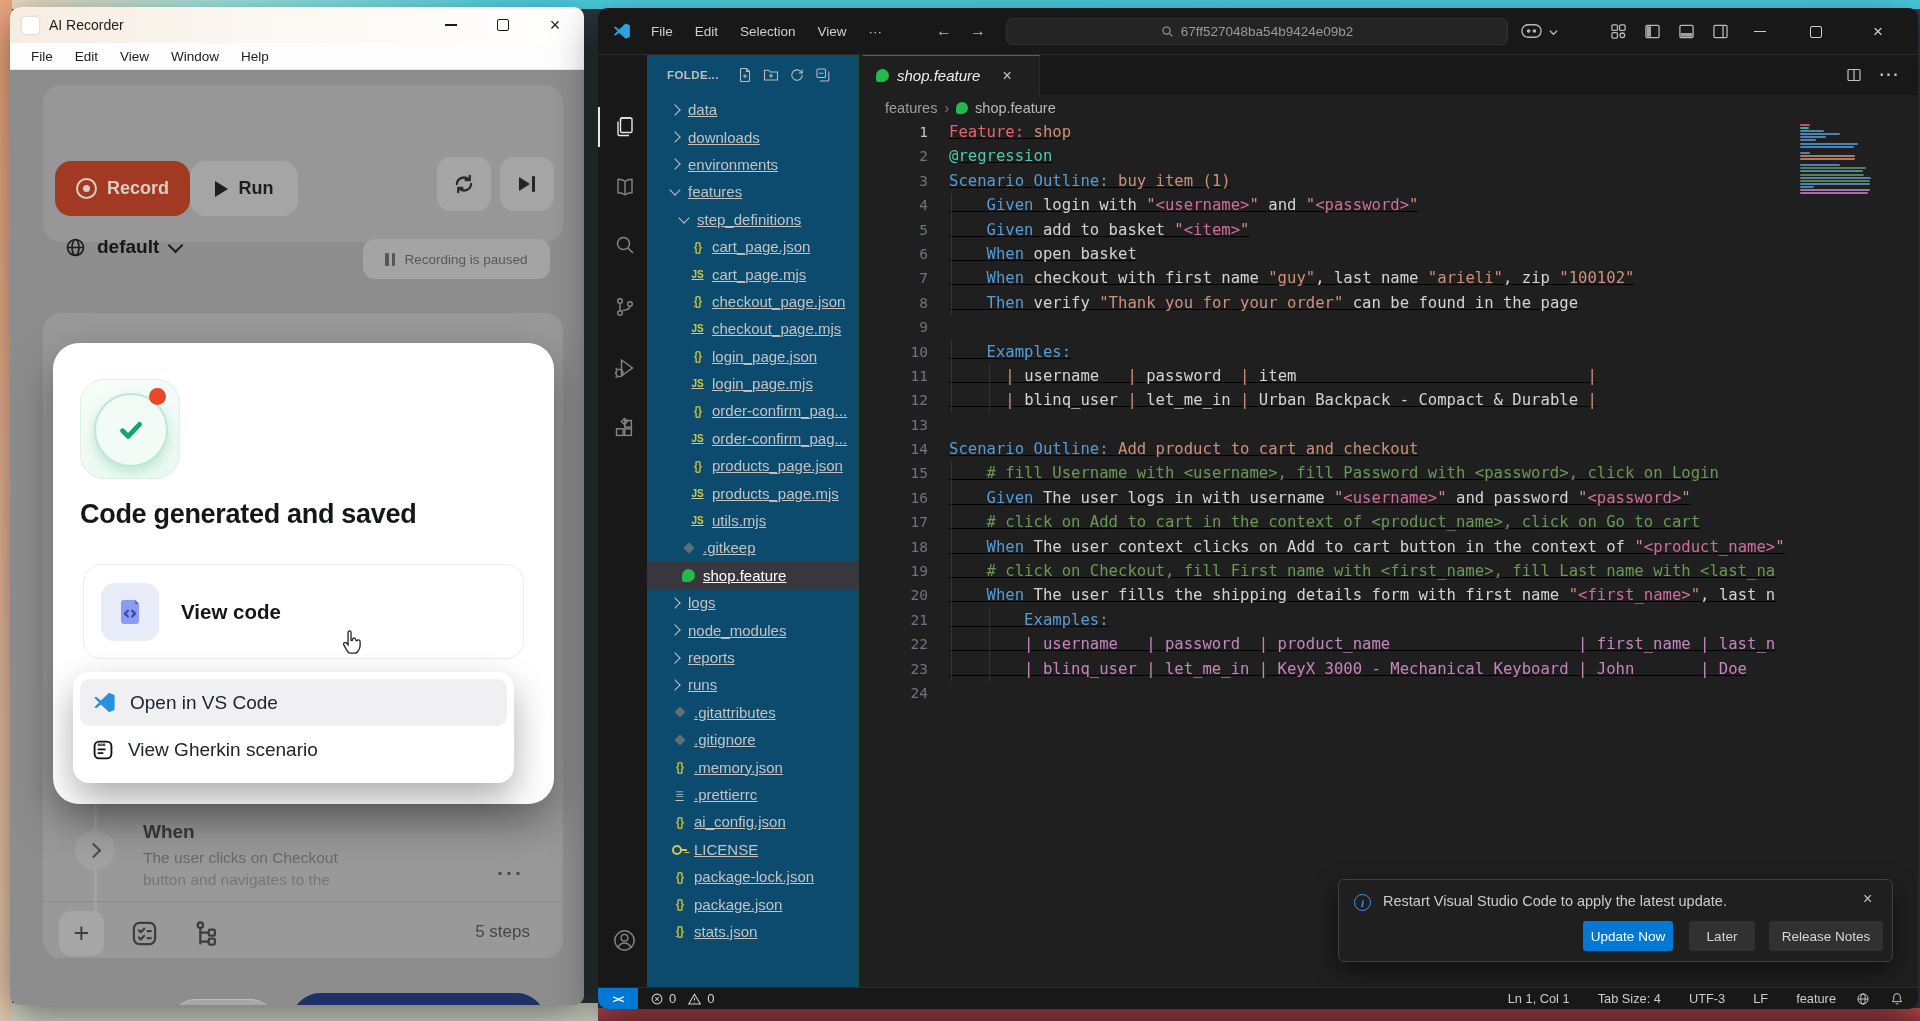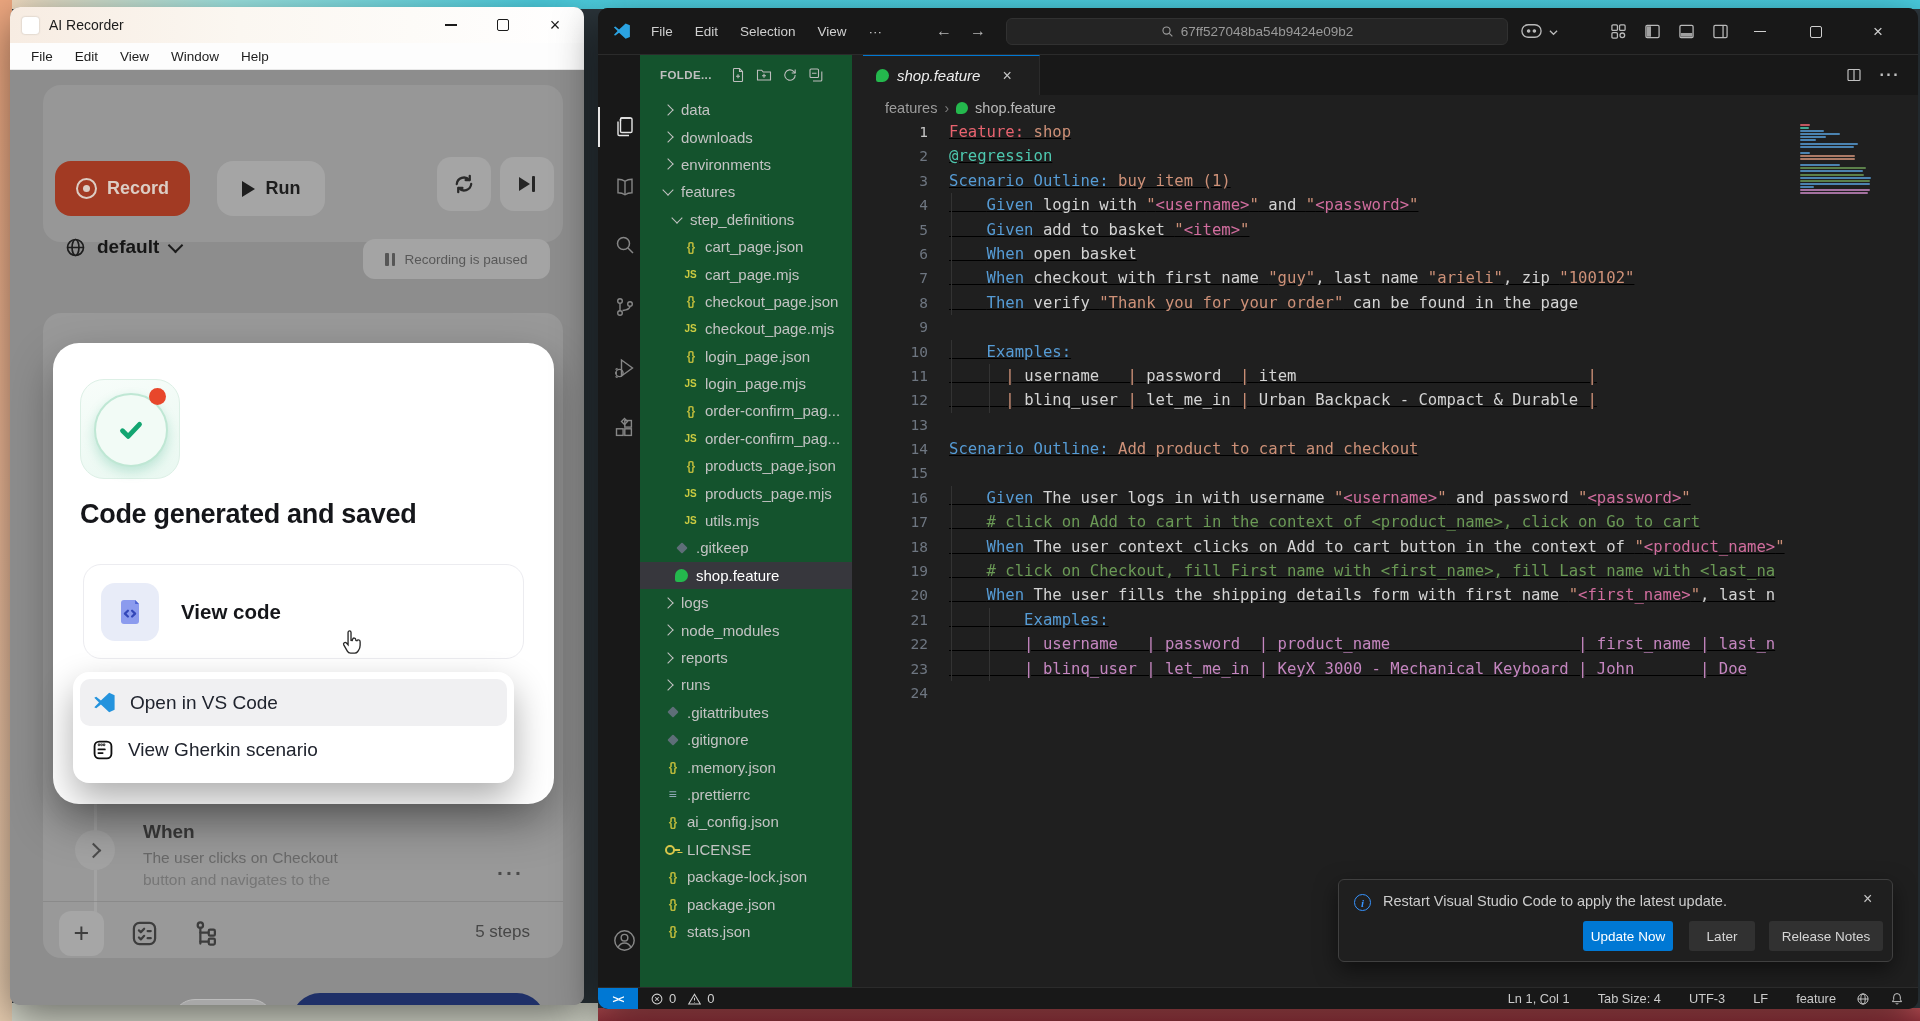--- a/index.html
+++ b/index.html
@@ -23,21 +23,21 @@
   .wbtn .sq{width:10px;height:10px;border:1.6px solid #1b1b1b;border-radius:2px;}
   .wbtn .x{font-size:18px;line-height:1;}
   .rec-menubar{left:0;top:36px;width:574px;height:27px;background:#fdfdfd;display:flex;align-items:center;gap:4px;padding-left:12px;border-bottom:1px solid #e8e8e8;box-sizing:border-box;}
   .rec-menu-item{font-size:13.5px;color:#1d1d1d;padding:3px 9px;border-radius:4px;}
   .rec-body{left:0;top:63px;width:574px;height:935px;background:#8d8d8d;}
   .toolbar-card{left:33px;top:15px;width:520px;height:157px;background:#979797;border-radius:18px;}
   .btn-record{left:45px;top:91px;width:135px;height:55px;border-radius:16px;background:#a23a23;display:flex;align-items:center;justify-content:center;gap:10px;}
   .rec-dot{width:17px;height:17px;border:2.2px solid #dcccc3;border-radius:50%;display:flex;align-items:center;justify-content:center;}
   .rec-dot i{width:7px;height:7px;border-radius:50%;background:#dcccc3;}
   .btn-record span{color:#dccdc4;font-size:18px;font-weight:700;}
-  .btn-run{left:207px;top:91px;width:108px;height:55px;border-radius:16px;background:#a5a5a5;display:flex;align-items:center;justify-content:center;gap:11px;}
+  .btn-run{left:180px;top:91px;width:108px;height:55px;border-radius:16px;background:#a5a5a5;display:flex;align-items:center;justify-content:center;gap:11px;}
   .tri-play{width:0;height:0;border-left:13px solid #1f1f1f;border-top:8px solid transparent;border-bottom:8px solid transparent;}
   .btn-run span{color:#1e1e1e;font-size:18px;font-weight:600;}
   .iconbtn{width:54px;height:54px;border-radius:14px;background:#a5a5a5;display:flex;align-items:center;justify-content:center;color:#262626;}
   .btn-refresh{left:427px;top:87px;}
   .btn-skip{left:490px;top:87px;display:flex;align-items:center;justify-content:center;gap:2px;}
   .skip-tri{width:0;height:0;border-left:11px solid #262626;border-top:7px solid transparent;border-bottom:7px solid transparent;}
   .skip-bar{width:3px;height:16px;background:#262626;border-radius:1px;}
   .env-row{left:55px;top:166px;display:flex;align-items:center;gap:11px;}
   .env-label{font-size:19px;font-weight:600;color:#161616;}
   .chevdown{width:9px;height:9px;border-right:2px solid #1c1c1c;border-bottom:2px solid #1c1c1c;transform:rotate(45deg);margin-top:-4px;}
@@ -85,26 +85,26 @@
   .v-search{left:408px;top:10px;width:502px;height:27px;border-radius:6px;background:#242424;border:1px solid #313131;box-sizing:border-box;display:flex;align-items:center;justify-content:center;gap:7px;color:#9a9a9a;}
   .v-search span{font-size:13.5px;}
   .v-ticon{top:15px;color:#b8b8b8;}
   .v-wbtn{top:0;height:47px;width:46px;display:flex;align-items:center;justify-content:center;color:#cfcfcf;}
   
   .activitybar{left:0;top:47px;width:53px;height:932px;background:#181818;}
   .act-ic{left:0;width:53px;height:40px;display:flex;align-items:center;justify-content:center;color:#868686;}
   .act-ic.active{color:#e7e7e7;box-shadow:inset 2px 0 0 #e7e7e7;}
   .badge{position:absolute;right:8px;bottom:-2px;width:15px;height:15px;border-radius:50%;background:#0078d4;color:#fff;font-size:10px;display:flex;align-items:center;justify-content:center;}
   
-  .sidebar{left:42px;top:47px;width:212px;height:932px;background:#14532d;border-right:1px solid #14532d;box-sizing:border-box;}
+  .sidebar{left:49px;top:47px;width:212px;height:932px;background:#0c4a6e;border-right:1px solid #14532d;box-sizing:border-box;}
   .sb-header{left:0;top:0;width:212px;height:40px;display:flex;align-items:center;}
   .sb-title{margin-left:20px;font-size:11.5px;font-weight:700;letter-spacing:.4px;color:#c0c0c0;}
   .sb-acts{position:absolute;left:90px;top:0;height:40px;display:flex;align-items:center;gap:10px;color:#bdbdbd;}
   .tree{left:0;top:41px;width:212px;}
-  .trow{height:27.4px;display:flex;align-items:center;font-size:15px;color:#c3c3c3;box-sizing:border-box;white-space:nowrap;overflow:hidden;}
+  .trow{height:27.4px;display:flex;align-items:center;font-size:15px;color:#c3c3c3;box-sizing:border-box;white-space:nowrap;overflow:hidden;text-decoration:underline;}
   .trow.sel{background:#37373d;color:#ffffff;}
   .chev{width:7px;height:7px;border-right:1.5px solid #c3c3c3;border-bottom:1.5px solid #c3c3c3;display:inline-block;margin-right:9px;flex:none;}
   .chev.r{transform:rotate(-45deg);}
   .chev.d{transform:rotate(45deg);margin-top:-3px;}
   .ticon{width:17px;height:16px;display:inline-flex;align-items:center;justify-content:center;margin-right:6px;flex:none;font-weight:700;}
   .ticon.json{color:#b7b73b;font-size:12px;letter-spacing:-1px;}
   .ticon.js{color:#cbcb41;font-size:10px;}
   .ticon.pret{color:#8fa8b5;font-size:14px;font-weight:400;}
   .gitd{width:8px;height:8px;background:#5e6e78;transform:rotate(45deg);border-radius:1px;}
   .cuke{width:13px;height:13px;background:#24b84d;border-radius:50% 50% 50% 18%;}
@@ -664,20 +664,21 @@
           <div class="cline">
             <span class="lnum">13</span>
             <span class="lbody"></span>
           </div>
           <div class="cline">
             <span class="lnum">14</span>
             <span class="lbody"><span class="tok-k">Scenario Outline:</span><span class="tok-o"> Add product to cart and checkout</span></span>
           </div>
           <div class="cline">
             <span class="lnum">15</span>
+            <span class="lbody"><i class="guide p0"></i><span class="tok-w">    </span><span class="tok-c"># fill Username with &lt;username&gt;, fill Password with &lt;password&gt;, click on Login</span></span>
           </div>
           <div class="cline">
             <span class="lnum">16</span>
             <span class="lbody"><i class="guide p0"></i><span class="tok-w">    </span><span class="tok-k">Given</span><span class="tok-w"> The user logs in with username </span><span class="tok-s">"</span><span class="tok-p">&lt;username&gt;</span><span class="tok-s">"</span><span class="tok-w"> and password </span><span class="tok-s">"</span><span class="tok-p">&lt;password&gt;</span><span class="tok-s">"</span></span>
           </div>
           <div class="cline">
             <span class="lnum">17</span>
             <span class="lbody"><i class="guide p0"></i><span class="tok-w">    </span><span class="tok-c"># click on Add to cart in the context of &lt;product_name&gt;, click on Go to cart</span></span>
           </div>
           <div class="cline">

